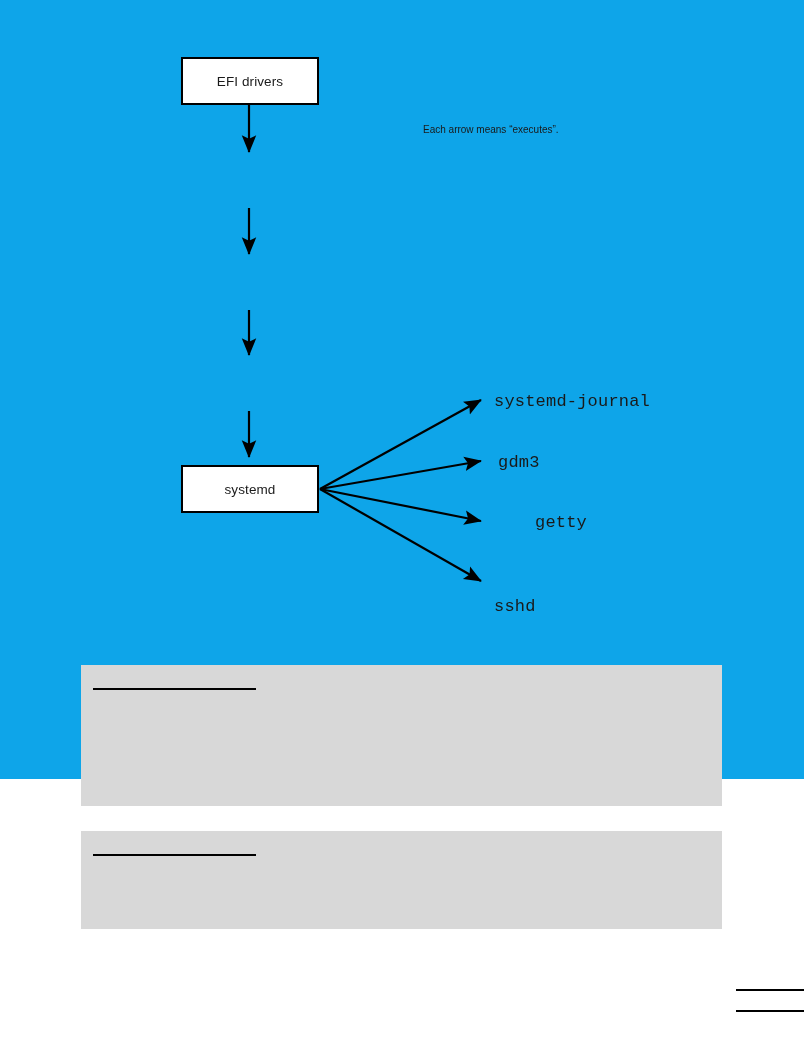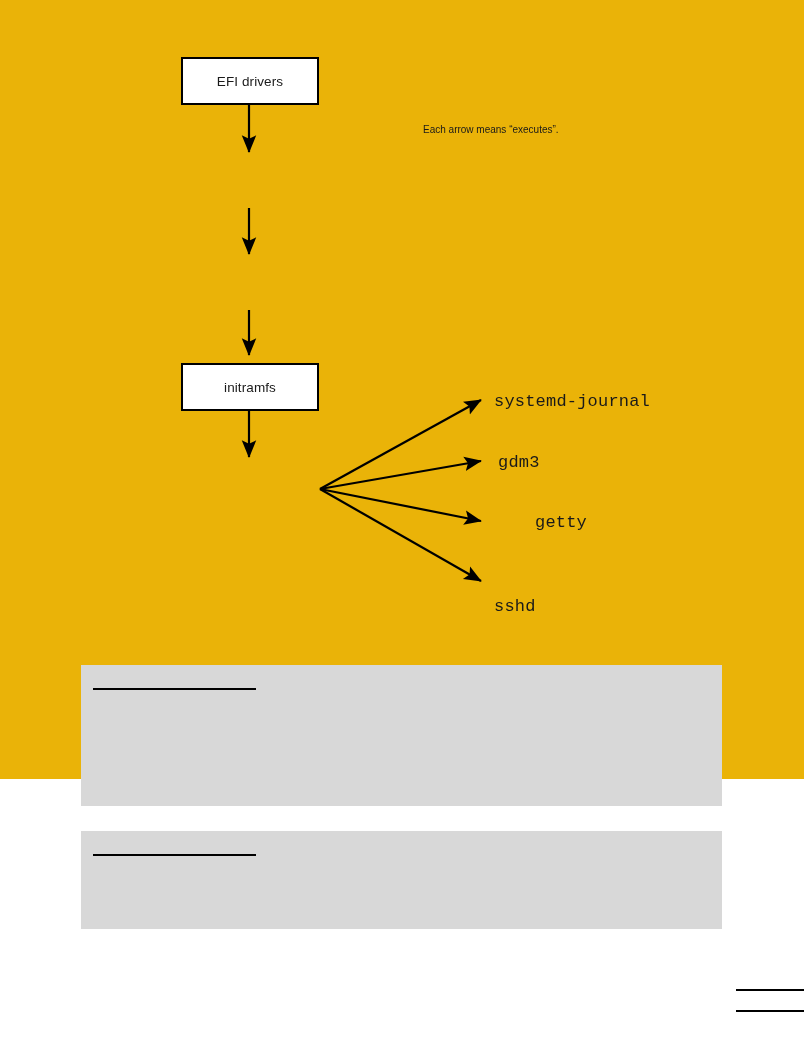--- a/index.html
+++ b/index.html
@@ -12,21 +12,21 @@
     height: 1045px;
     position: relative;
     overflow: hidden;
     font-family: "Liberation Sans", sans-serif;
   }
   #page {
     position: absolute;
     left: 0; top: 0;
     width: 804px;
     height: 779px;
-    background: #eab308;
+    background: #0ea5e9;
   }
   .diagram {
     position: absolute;
     left: 0; top: 0;
     width: 804px;
     height: 640px;
   }
   .diagram svg {
     position: absolute;
     left: 0; top: 0;
@@ -115,24 +115,24 @@
         <line x1="320" y1="489" x2="481" y2="581" stroke="#000000" stroke-width="2.2" marker-end="url(#ah)"></line>
       </g>
     </svg>
 
     <div class="flow-box" style="left:181px;top:57px;width:138px;height:48px;">
       <span>EFI drivers</span>
     </div>
 
 
 
-    <div class="flow-box" style="left:181px;top:363px;width:138px;height:48px;">
-      <span>initramfs</span>
+
+    <div class="flow-box" style="left:181px;top:465px;width:138px;height:48px;">
+      <span>systemd</span>
     </div>
-
 
     <div class="svc-label" style="left:494px;top:392px;">systemd-journal</div>
     <div class="svc-label" style="left:498px;top:453px;">gdm3</div>
     <div class="svc-label" style="left:512px;top:513px;margin-left:23px;">getty</div>
     <div class="svc-label" style="left:494px;top:573px;margin-top:24px;">sshd</div>
 
     <div class="note-text" style="left:423px;top:124px;">Each arrow means “executes”.</div>
 
   </div>
 

